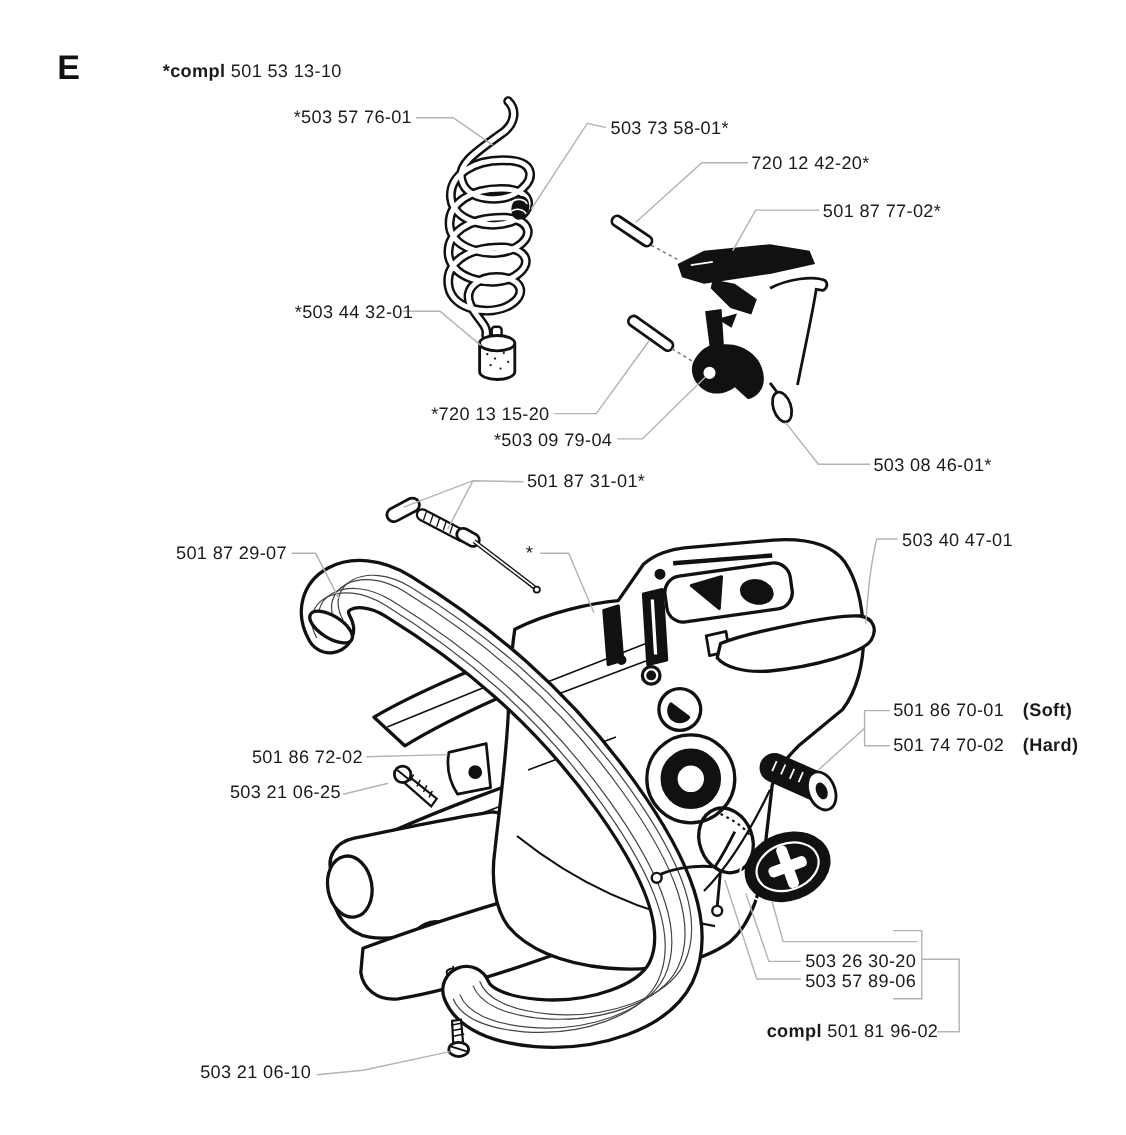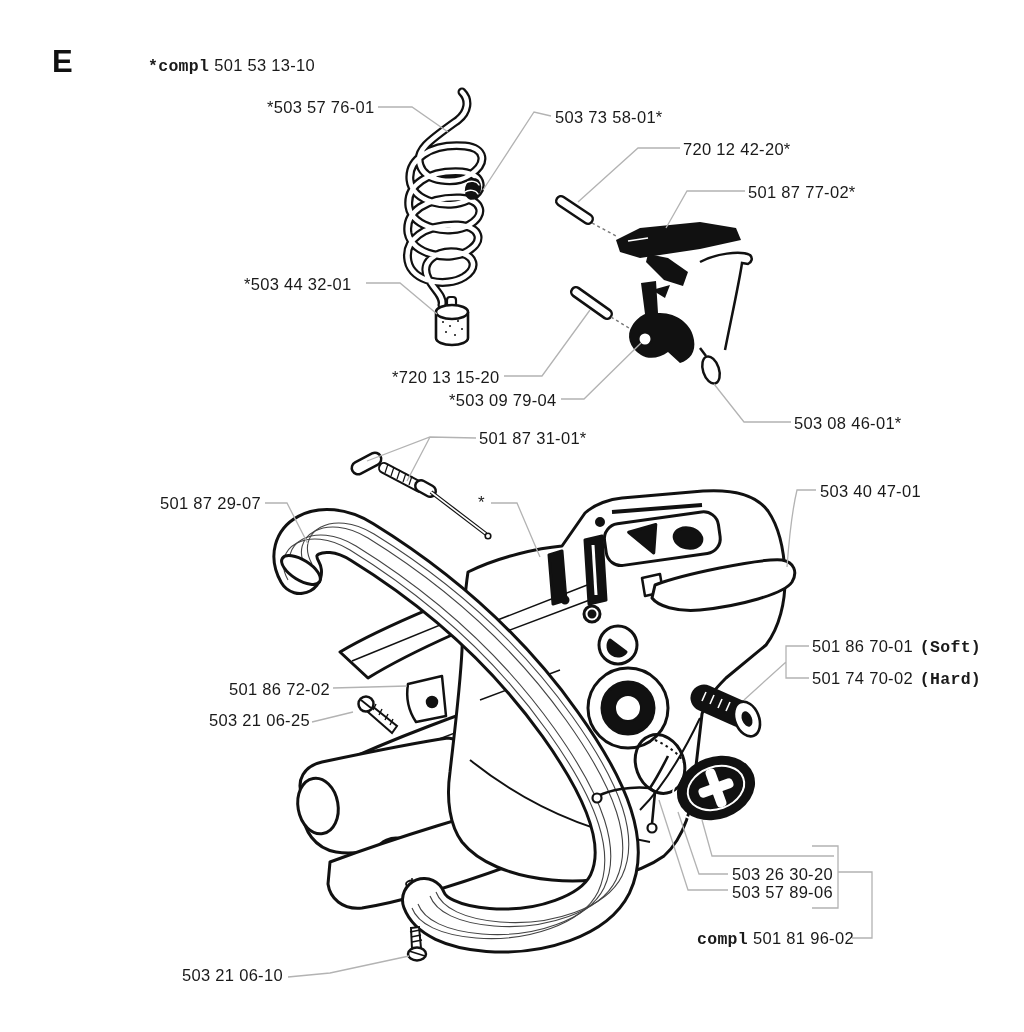--- a/index.html
+++ b/index.html
@@ -1,23 +1,23 @@
 <!DOCTYPE html>
 <html><head>
 <meta charset="utf-8">
 <style>
   html,body{margin:0;padding:0;background:#fff;}
   #canvas{position:relative;width:1024px;height:1032px;background:#fff;overflow:hidden;
           font-family:"Liberation Sans",sans-serif;}
   #art{position:absolute;left:0;top:0;}
   .lbl{position:absolute;font-size:16.5px;line-height:1.1;color:#1a1a1a;white-space:nowrap;
        letter-spacing:.3px;}
-  .b{font-weight:bold;font-family:Liberation Mono, monospace;}
+  .b{font-weight:bold;}
   .b.mr{margin-right:5px;}
-  .ml{margin-left:7px;}
+  .ml{margin-left:17px;}
   #section-letter{position:absolute;left:52px;top:44px;font-size:31px;font-weight:bold;color:#111;}
   .ast{font-size:17px;}
 </style>
 </head>
 <body>
 
 <div id="canvas">
 
 <svg id="art" width="1024" height="1032" viewBox="0 0 1024 1032">
   <defs>
@@ -221,21 +221,21 @@
   <div id="section-letter">E</div>
 
   <div class="lbl" style="left:148px;top:56px">
     <span class="b mr">*compl</span><span>501 53 13-10</span>
   </div>
 
   <div class="lbl" style="left:267px;top:98px">*503 57 76-01</div>
   <div class="lbl" style="left:555px;top:108px">503 73 58-01*</div>
   <div class="lbl" style="left:683px;top:140px">720 12 42-20*</div>
   <div class="lbl" style="left:748px;top:183px">501 87 77-02*</div>
-  <div class="lbl" style="left:244px;top:275px">*503 44 32-01</div>
+  <div class="lbl" style="left:268px;top:275px">*503 44 32-01</div>
   <div class="lbl" style="left:392px;top:368px">*720 13 15-20</div>
   <div class="lbl" style="left:449px;top:391px">*503 09 79-04</div>
   <div class="lbl" style="left:794px;top:414px">503 08 46-01*</div>
   <div class="lbl" style="left:479px;top:429px">501 87 31-01*</div>
   <div class="lbl" style="left:160px;top:494px">501 87 29-07</div>
   <div class="lbl" style="left:820px;top:482px">503 40 47-01</div>
   <div class="lbl ast" style="left:478px;top:494px">*</div>
 
   <div class="lbl" style="left:812px;top:637px">
     <span>501 86 70-01</span><span class="b ml">(Soft)</span>

